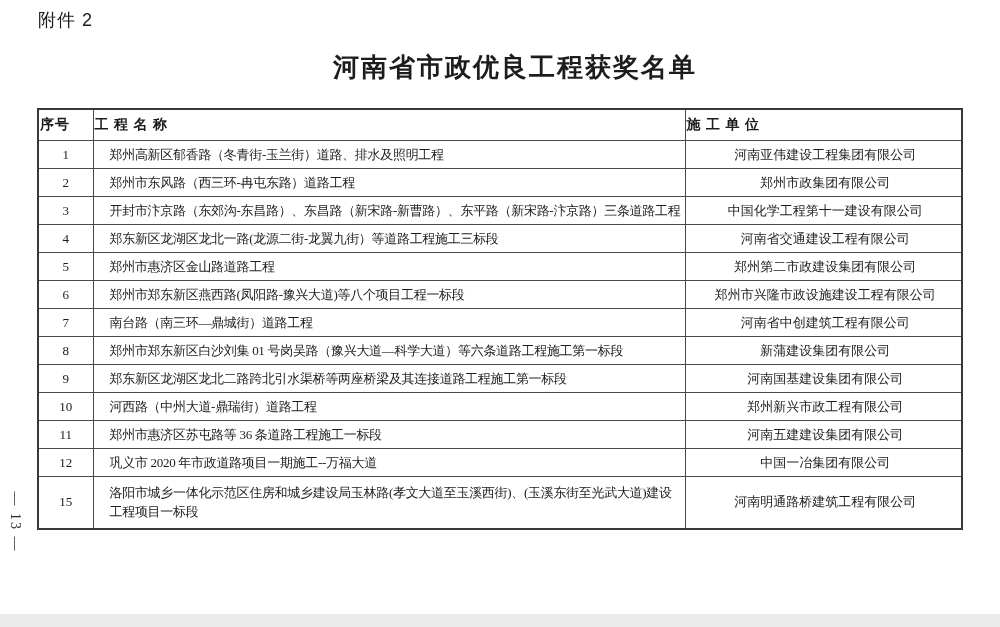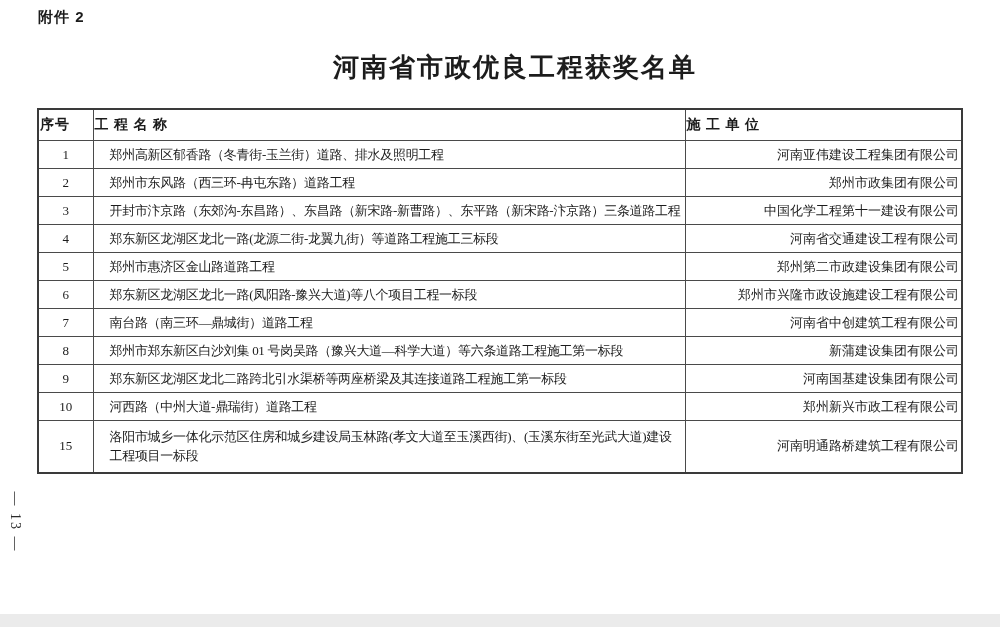--- a/index.html
+++ b/index.html
@@ -6,21 +6,21 @@
   body {
     width: 1000px; height: 627px;
     background: #ffffff;
     position: relative;
     font-family: "Liberation Serif", serif;
     color: #1c1c1c;
     overflow: hidden;
   }
   .attachment-label {
     position: absolute; left: 38px; top: 8px;
-    font-size: 15px; font-weight: 700;
+    font-size: 18px; font-weight: 400;
     font-family: "Liberation Sans", sans-serif;
     letter-spacing: 1px;
     text-align: right;
   }
   .page-title {
     position: absolute; top: 50px; left: 15px; width: 100%;
     text-align: center;
     font-size: 26px; font-weight: bold;
     font-family: "Liberation Sans", sans-serif;
     letter-spacing: 2px;
@@ -51,21 +51,21 @@
   }
   table.awards tr.data-row { height: 28px; }
   table.awards tr.data-row.tall { height: 52px; }
   td.cell-no { text-align: center; font-size: 13px; }
   td.cell-project {
     text-align: left; font-size: 13px;
     padding: 2px 2px 2px 16px;
     letter-spacing: -0.3px; line-height: 19px;
   }
   td.cell-company {
-    text-align: right; font-size: 13px;
+    text-align: center; font-size: 13px;
     padding: 2px 2px 2px 6px; line-height: 18px;
   }
   .bottom-strip {
     position: absolute; left: 0; right: 0; bottom: 0; height: 13px;
     background: #ebebeb;
   }
 </style>
 </head>
 <body>
 
@@ -110,21 +110,21 @@
     <td class="cell-project">郑东新区龙湖区龙北一路(龙源二街-龙翼九街）等道路工程施工三标段</td>
     <td class="cell-company">河南省交通建设工程有限公司</td>
   </tr>
         <tr class="data-row">
     <td class="cell-no">5</td>
     <td class="cell-project">郑州市惠济区金山路道路工程</td>
     <td class="cell-company">郑州第二市政建设集团有限公司</td>
   </tr>
         <tr class="data-row">
     <td class="cell-no">6</td>
-    <td class="cell-project">郑东新区龙湖区龙北一路(凤阳路-豫兴大道)等八个项目工程一标段</td>
+    <td class="cell-project">郑州市郑东新区燕西路(凤阳路-豫兴大道)等八个项目工程一标段</td>
     <td class="cell-company">郑州市兴隆市政设施建设工程有限公司</td>
   </tr>
         <tr class="data-row">
     <td class="cell-no">7</td>
     <td class="cell-project">南台路（南三环—鼎城街）道路工程</td>
     <td class="cell-company">河南省中创建筑工程有限公司</td>
   </tr>
         <tr class="data-row">
     <td class="cell-no">8</td>
     <td class="cell-project">郑州市郑东新区白沙刘集 01 号岗吴路（豫兴大道—科学大道）等六条道路工程施工第一标段</td>
@@ -133,20 +133,30 @@
         <tr class="data-row">
     <td class="cell-no">9</td>
     <td class="cell-project">郑东新区龙湖区龙北二路跨北引水渠桥等两座桥梁及其连接道路工程施工第一标段</td>
     <td class="cell-company">河南国基建设集团有限公司</td>
   </tr>
         <tr class="data-row">
     <td class="cell-no">10</td>
     <td class="cell-project">河西路（中州大道-鼎瑞街）道路工程</td>
     <td class="cell-company">郑州新兴市政工程有限公司</td>
   </tr>
+        <tr class="data-row">
+    <td class="cell-no">11</td>
+    <td class="cell-project">郑州市惠济区苏屯路等 36 条道路工程施工一标段</td>
+    <td class="cell-company">河南五建建设集团有限公司</td>
+  </tr>
+        <tr class="data-row">
+    <td class="cell-no">12</td>
+    <td class="cell-project">巩义市 2020 年市政道路项目一期施工--万福大道</td>
+    <td class="cell-company">中国一冶集团有限公司</td>
+  </tr>
         <tr class="data-row tall">
     <td class="cell-no">15</td>
     <td class="cell-project">洛阳市城乡一体化示范区住房和城乡建设局玉林路(孝文大道至玉溪西街)、(玉溪东街至光武大道)建设工程项目一标段</td>
     <td class="cell-company">河南明通路桥建筑工程有限公司</td>
   </tr>
       </tbody>
   </table>
 </div>
 
 <div class="bottom-strip"></div>

